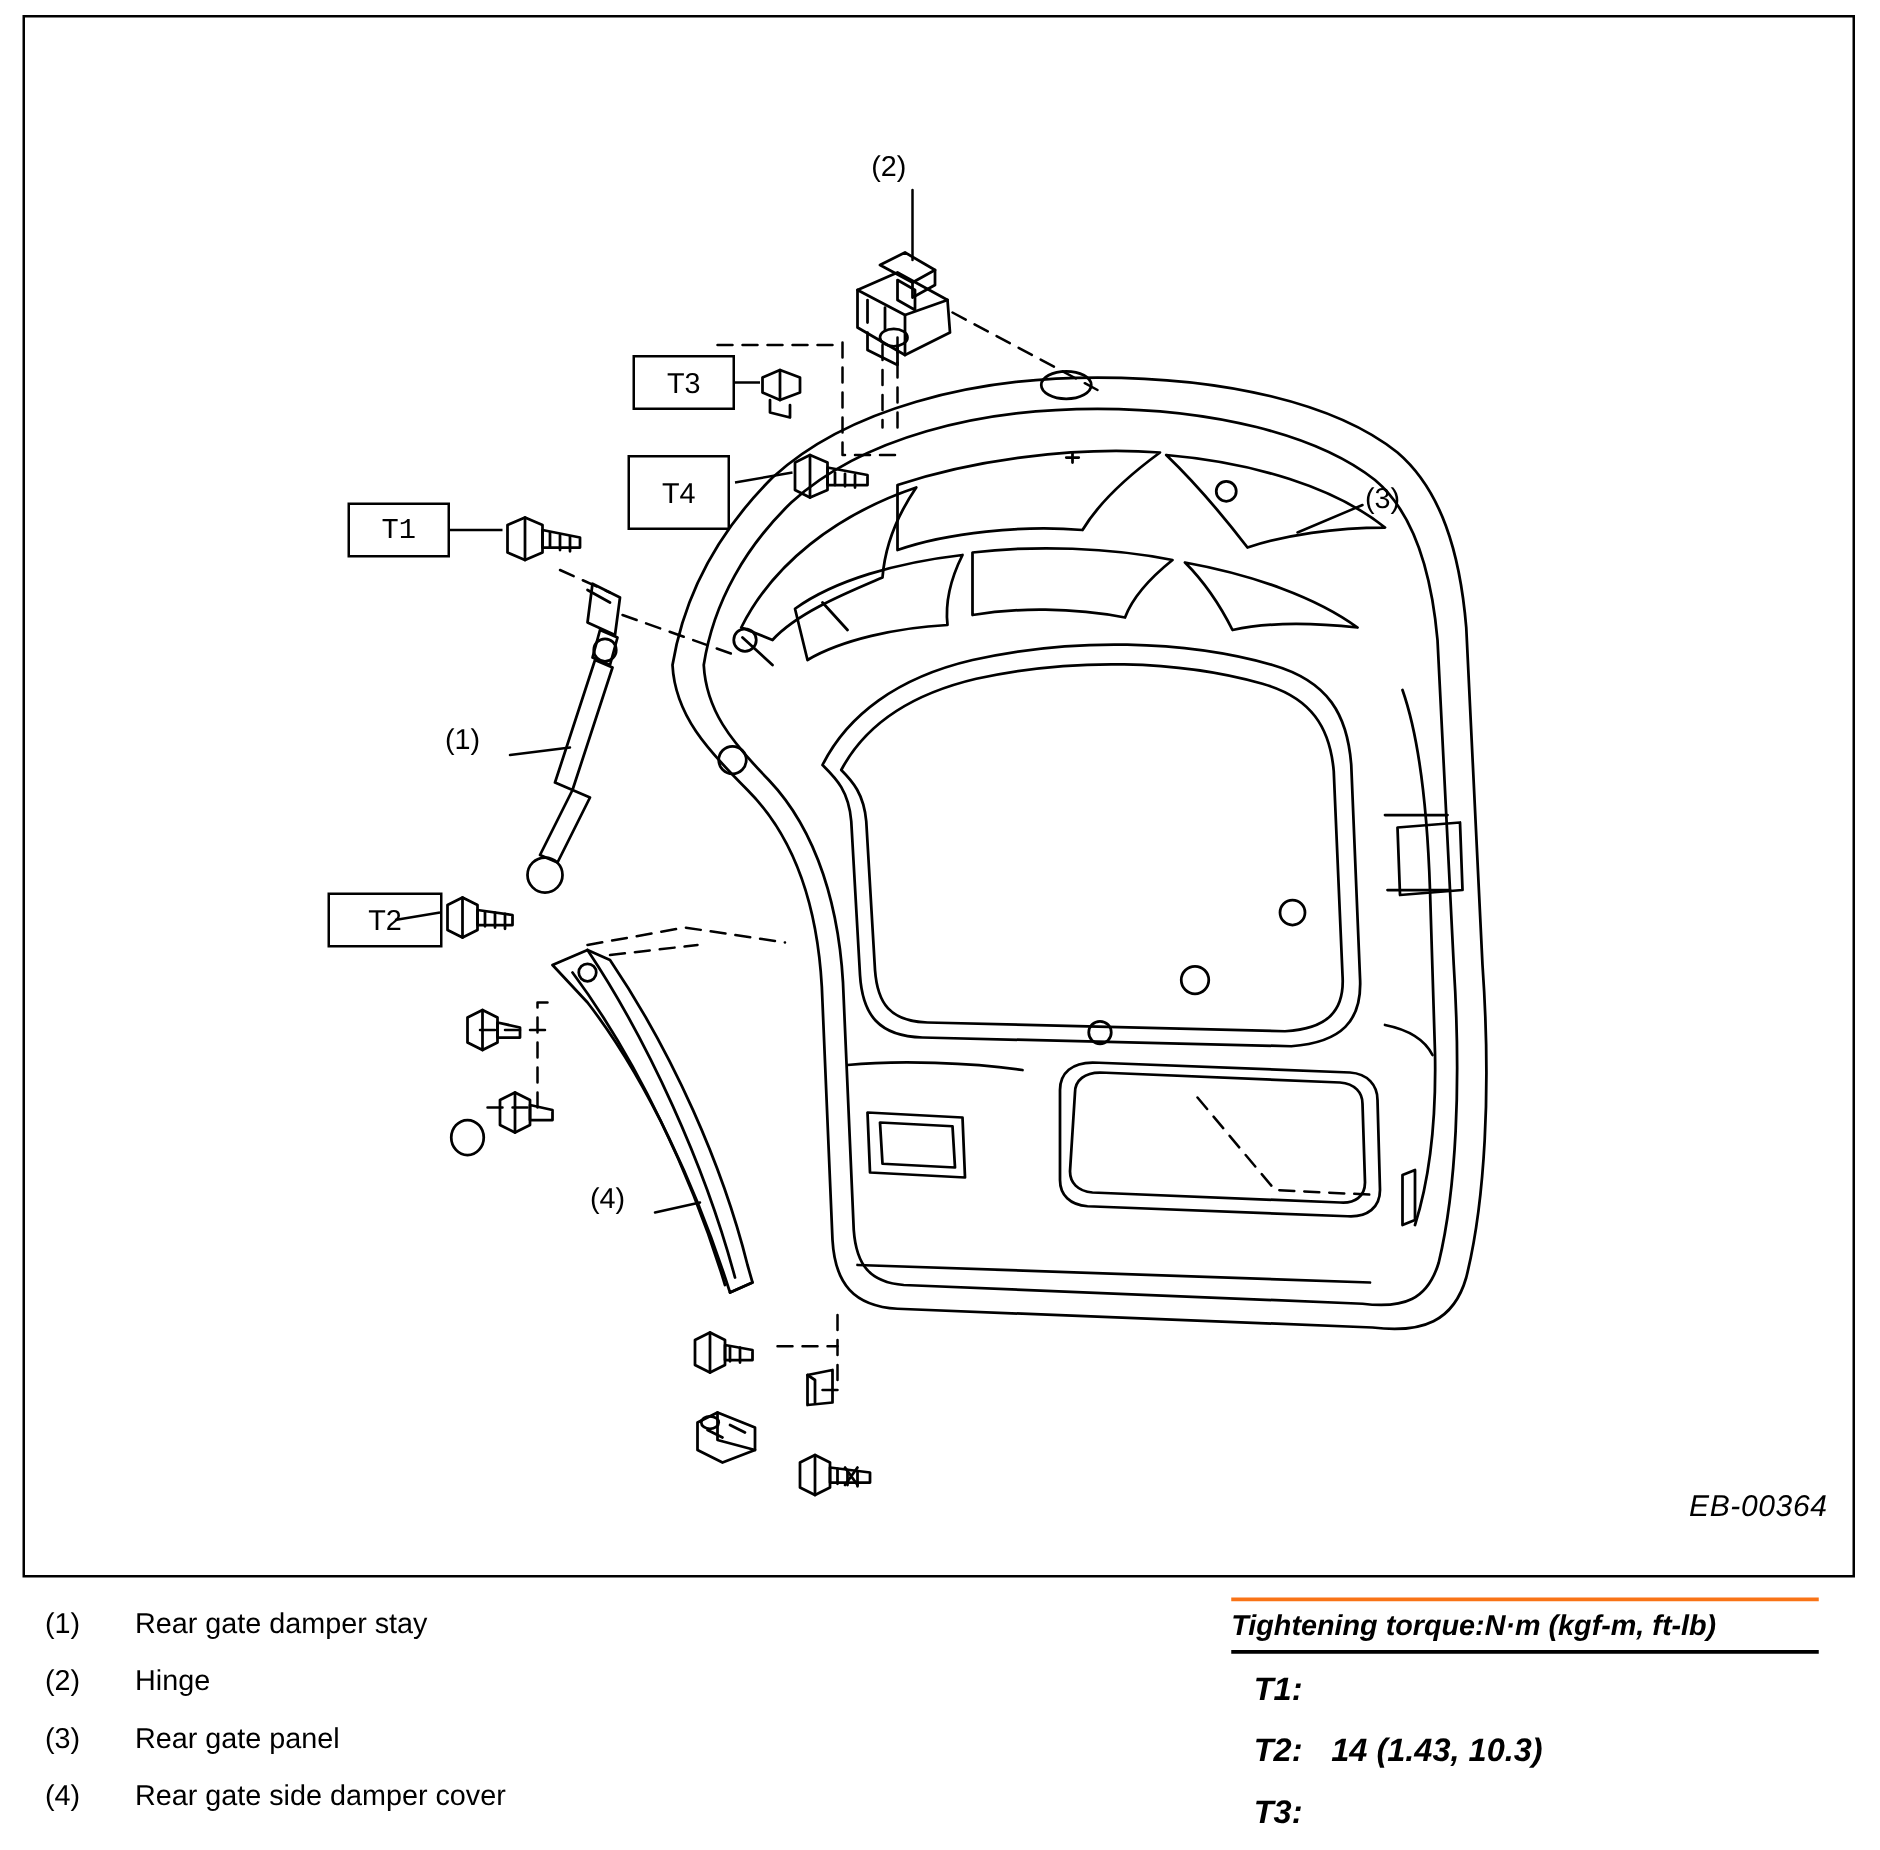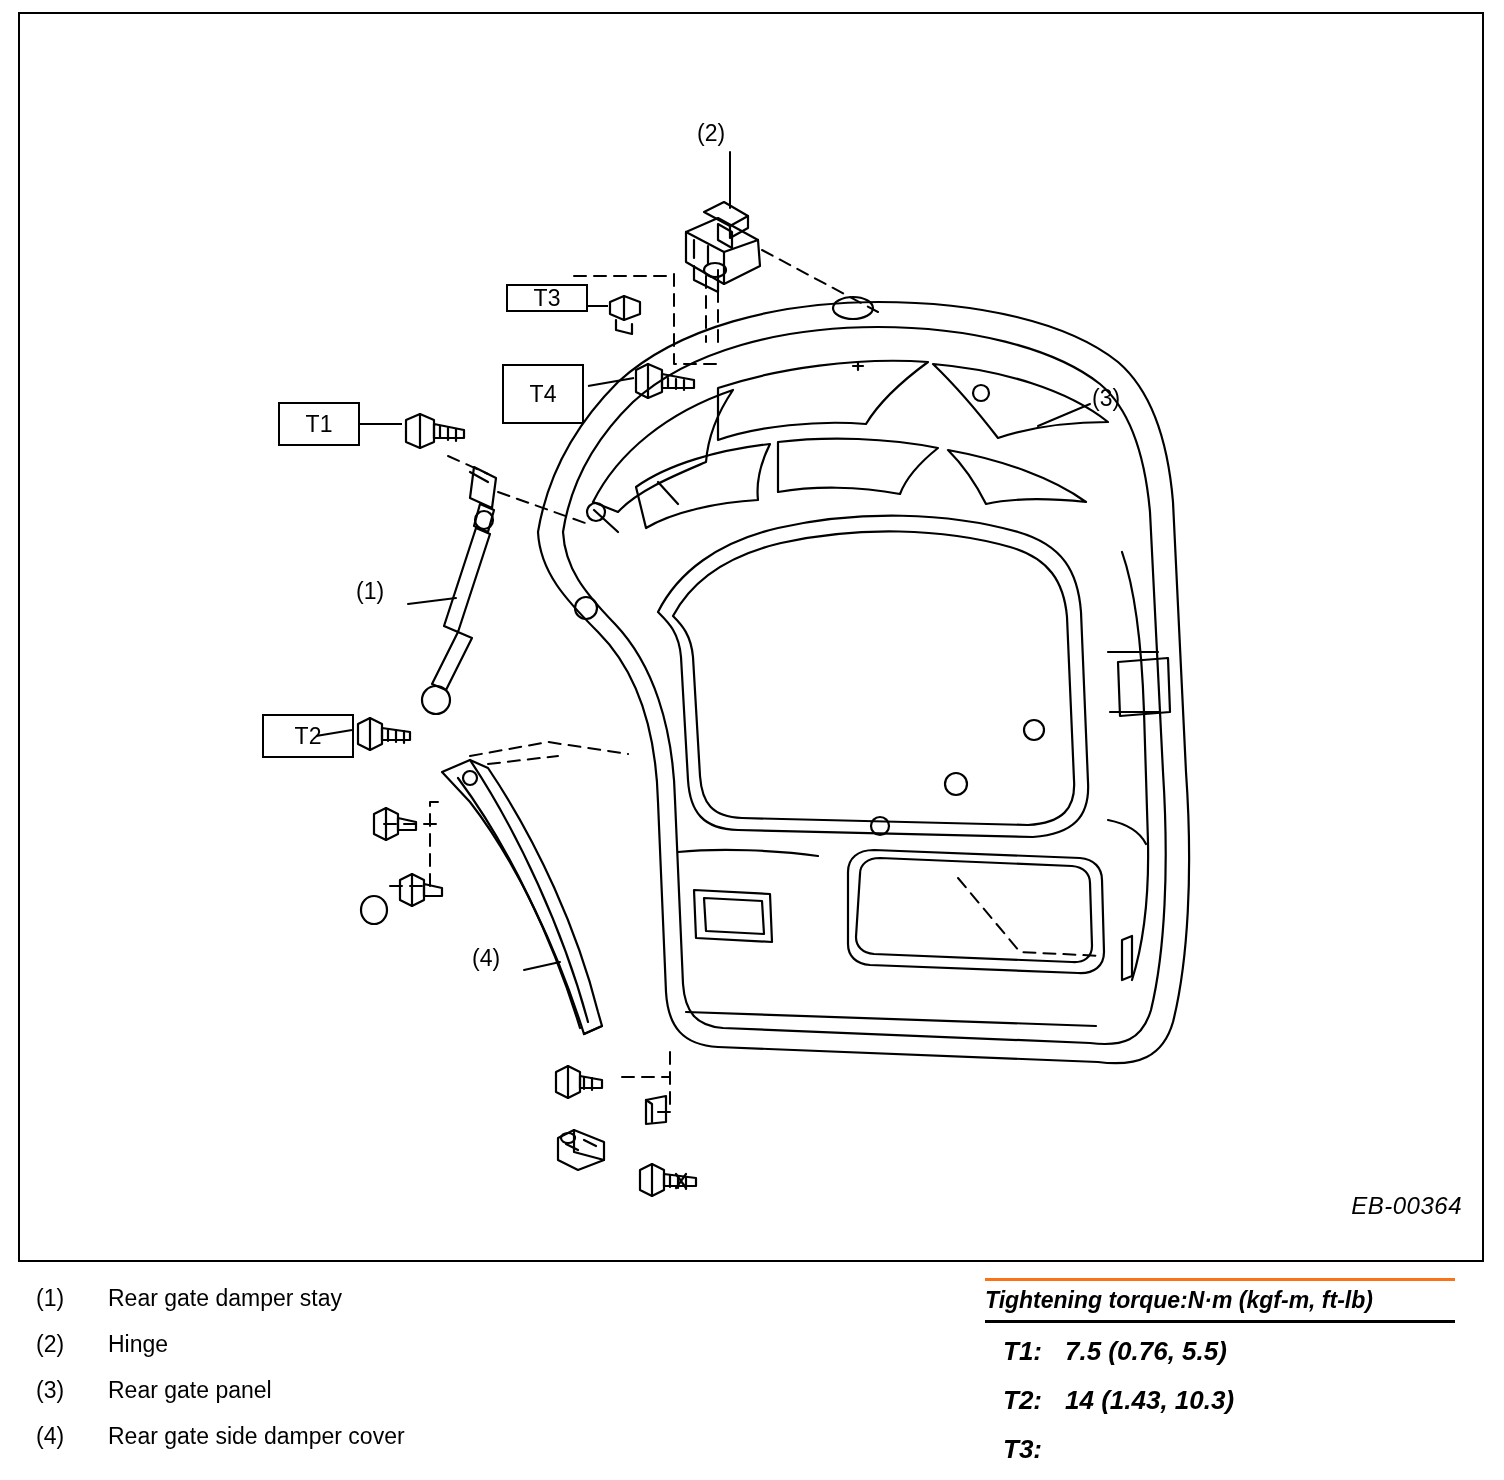--- a/index.html
+++ b/index.html
@@ -325,27 +325,27 @@
       <path d="M1020 414 L 1072 392" stroke-width="2"></path>
 
       <g stroke-dasharray="12 8" stroke-width="2">
         <path d="M940 866 L 1002 940 L 1084 944"></path>
       </g>
       <path d="M1104 928 L 1114 924 L 1114 964 L 1104 968 Z"></path>
 
     </g>
   </svg>
 
-  <div class="callout-box" style="left:506px; top:284px; width:82px; height:28px;">
+  <div class="callout-box" style="left:506px; top:284px; width:82px; height:44px;">
     <span>T3</span>
   </div>
   <div class="callout-box" style="left:502px; top:364px; width:82px; height:60px;">
     <span>T4</span>
   </div>
-  <div class="callout-box" style="left:278px; top:402px; width:82px; height:44px;">
+  <div class="callout-box" style="left:278px; top:402px; width:82px; height:44px;font-family:Liberation Mono, monospace;">
     <span>T1</span>
   </div>
   <div class="callout-box" style="left:234px; top:714px; width:92px; height:44px;margin-left:28px;">
     <span>T2</span>
   </div>
 
   <svg style="position:absolute; left:0; top:0; width:1504px; height:1480px; pointer-events:none;" xmlns="http://www.w3.org/2000/svg">
     <g stroke="#000" stroke-width="2" fill="none">
       <path d="M588 306 L 608 306"></path>
       <path d="M588 386 L 634 378"></path>
@@ -386,21 +386,20 @@
       <span class="legend-num">(4)</span>
       <span class="legend-label">Rear gate side damper cover</span>
     </div>
   </div>
 
   <div class="torque">
     <div class="torque-title">Tightening torque:N·m (kgf-m, ft-lb)</div>
     <div class="torque-rows">
       <div class="torque-row">
         <span class="torque-key">T1:</span>
-        <span class="torque-val">7.5 (0.76, 5.5)</span>
       </div>
       <div class="torque-row">
         <span class="torque-key">T2:</span>
         <span class="torque-val">14 (1.43, 10.3)</span>
       </div>
       <div class="torque-row">
         <span class="torque-key">T3:</span>
       </div>
       <div class="torque-row">
         <span class="torque-key">T4:</span>

